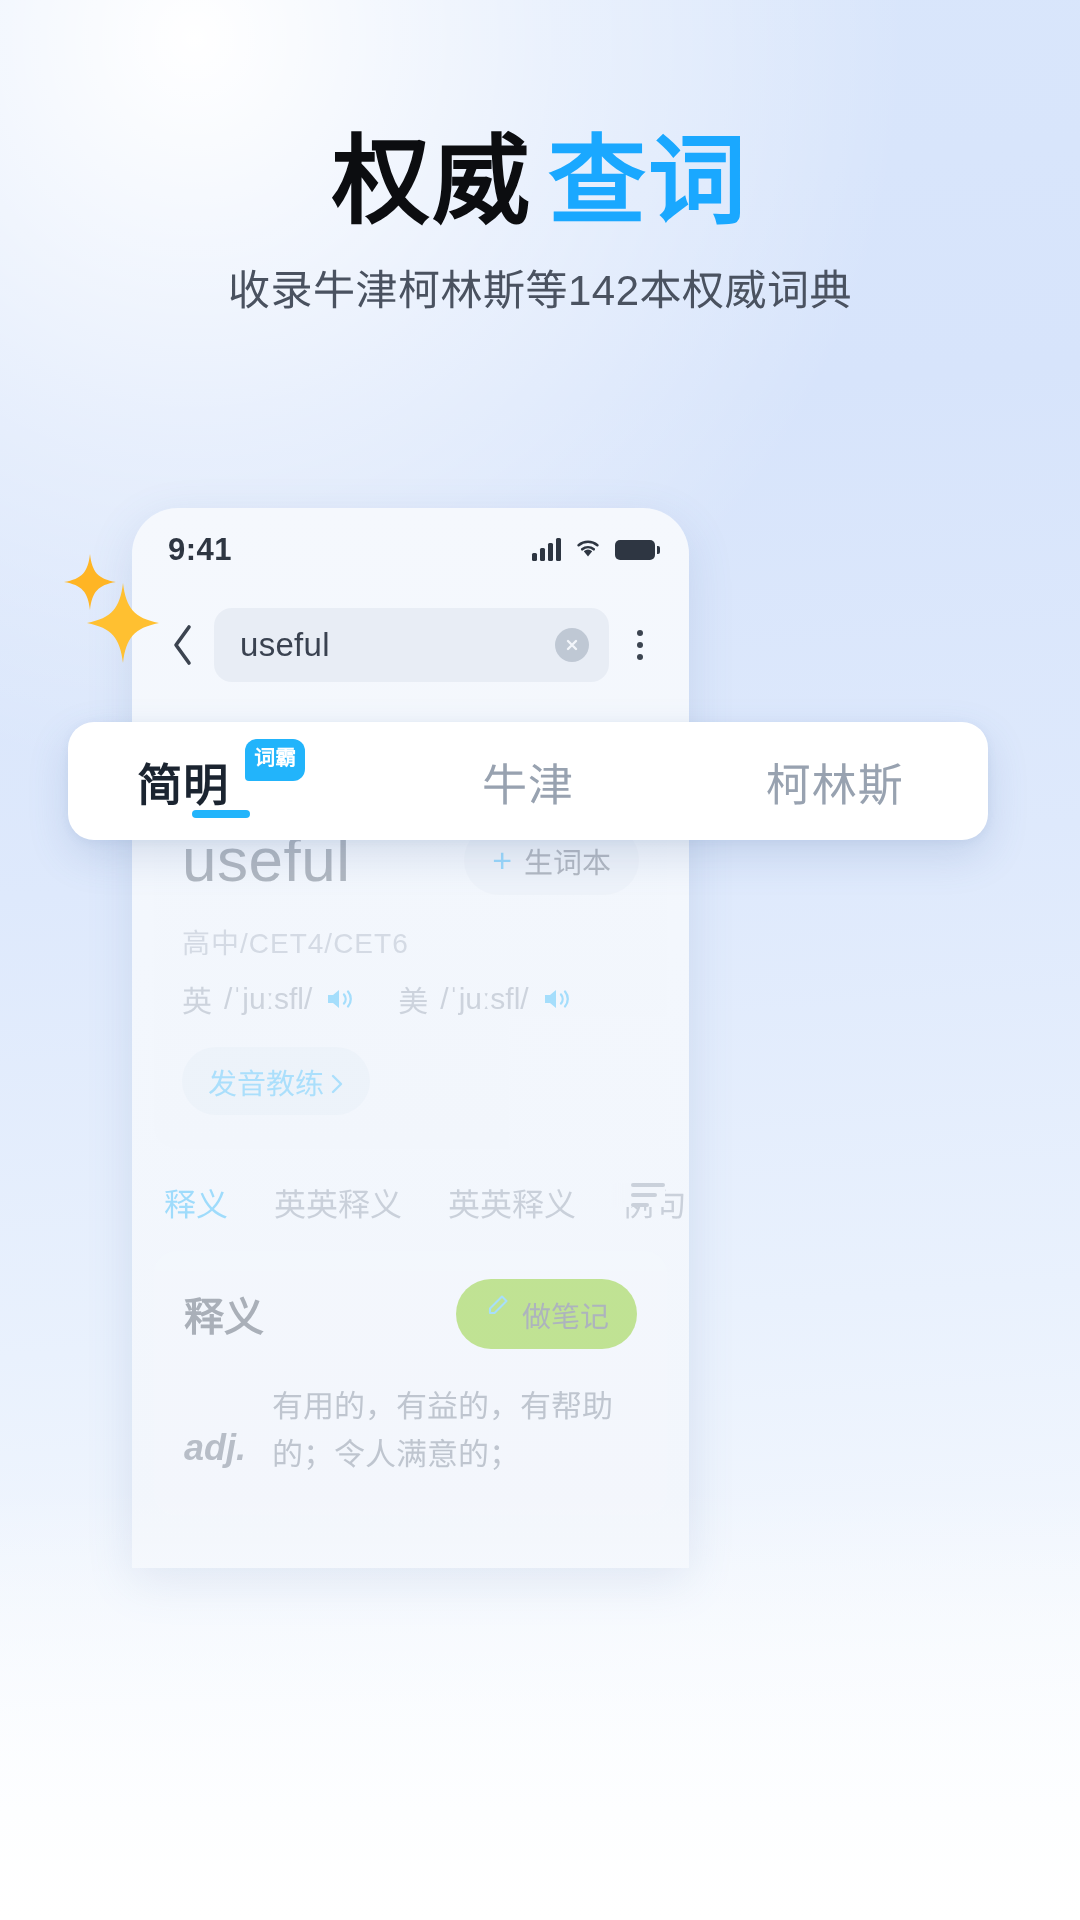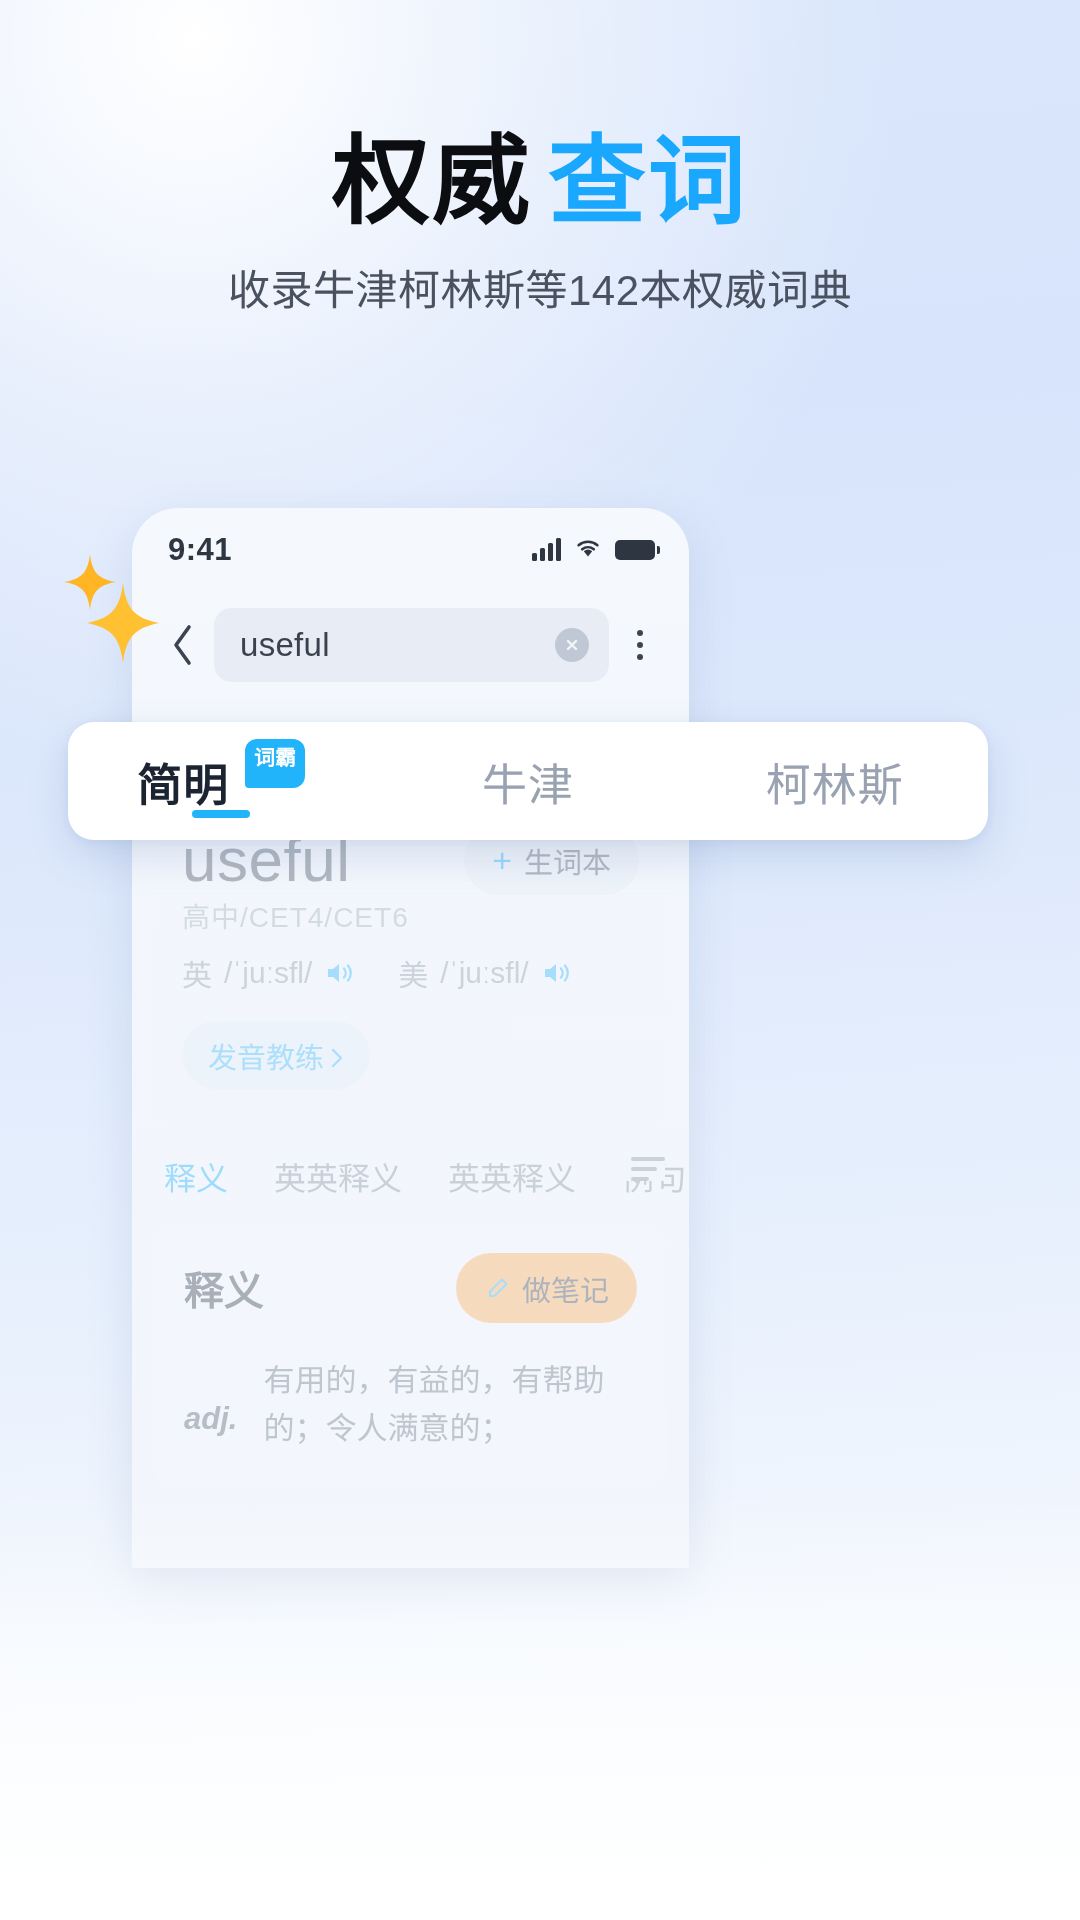--- a/index.html
+++ b/index.html
@@ -195,20 +195,21 @@
     color: #5a6personally;
     color: #5a6472;
   }
   .plus {
     color: #22b0fb;
     font-size: 34px;
     line-height: 1;
     font-weight: 400;
   }
   .tagline {
+    margin-top: 26px;
     font-size: 28px;
     color: #aab4c2;
     letter-spacing: 1px;
   }
   .phonetics {
     margin-top: 16px;
     display: flex;
     align-items: center;
     gap: 44px;
     font-size: 30px;
@@ -264,33 +265,33 @@
     background: #f5f8fd;
     border-radius: 22px;
     padding: 28px 30px 36px 30px;
     opacity: 0.45;
   }
   .def-head {
     display: flex; align-items: center; justify-content: space-between;
   }
   .def-title { font-size: 40px; font-weight: 700; color: #525b68; }
   .note-btn {
-    display:flex; align-items:flex-end; gap: 12px;
-    background:#fdba74; border-radius: 40px;
+    display:flex; align-items:flex-start; gap: 12px;
+    background:#84cc16; border-radius: 40px;
     padding: 14px 28px; font-size: 29px; color:#5a6472;
   }
   .def-body {
     margin-top: 34px;
     display: flex;
     gap: 26px;
   }
   .pos {
     font-style: italic;
     font-weight: 700;
-    font-size: 31px;
+    font-size: 36px;
     color: #707a88;
     padding-top: 44px;
     flex: 0 0 auto;
   }
   .meaning {
     font-size: 31px;
     line-height: 1.55;
     color: #828c9a;
     flex: 1 1 auto;
   }
@@ -327,21 +328,21 @@
   .ft.active .ft-label {
     color: #1b2430;
     font-weight: 700;
   }
   .ft-badge {
     display: inline-block;
     background: #22b4fb;
     color: #ffffff;
     font-size: 21px;
     line-height: 1;
-    padding: 8px 9px 20px 9px;
+    padding: 8px 9px 13px 9px;
     border-radius: 12px 12px 12px 4px;
     margin-left: 16px;
     margin-top: -10px;
     font-weight: 700;
     letter-spacing: 0;
   }
   .ft-underline {
     position: absolute;
     bottom: 22px;
     width: 58px;

